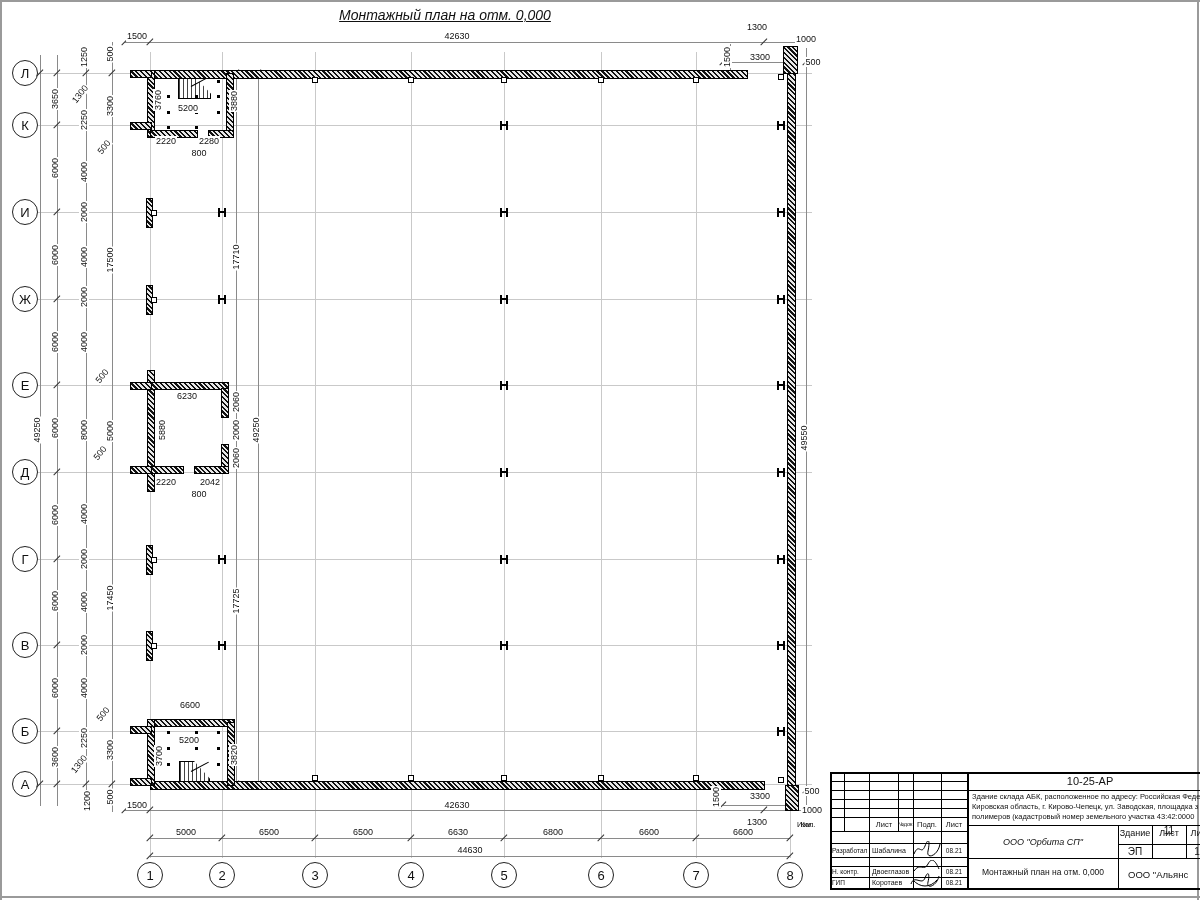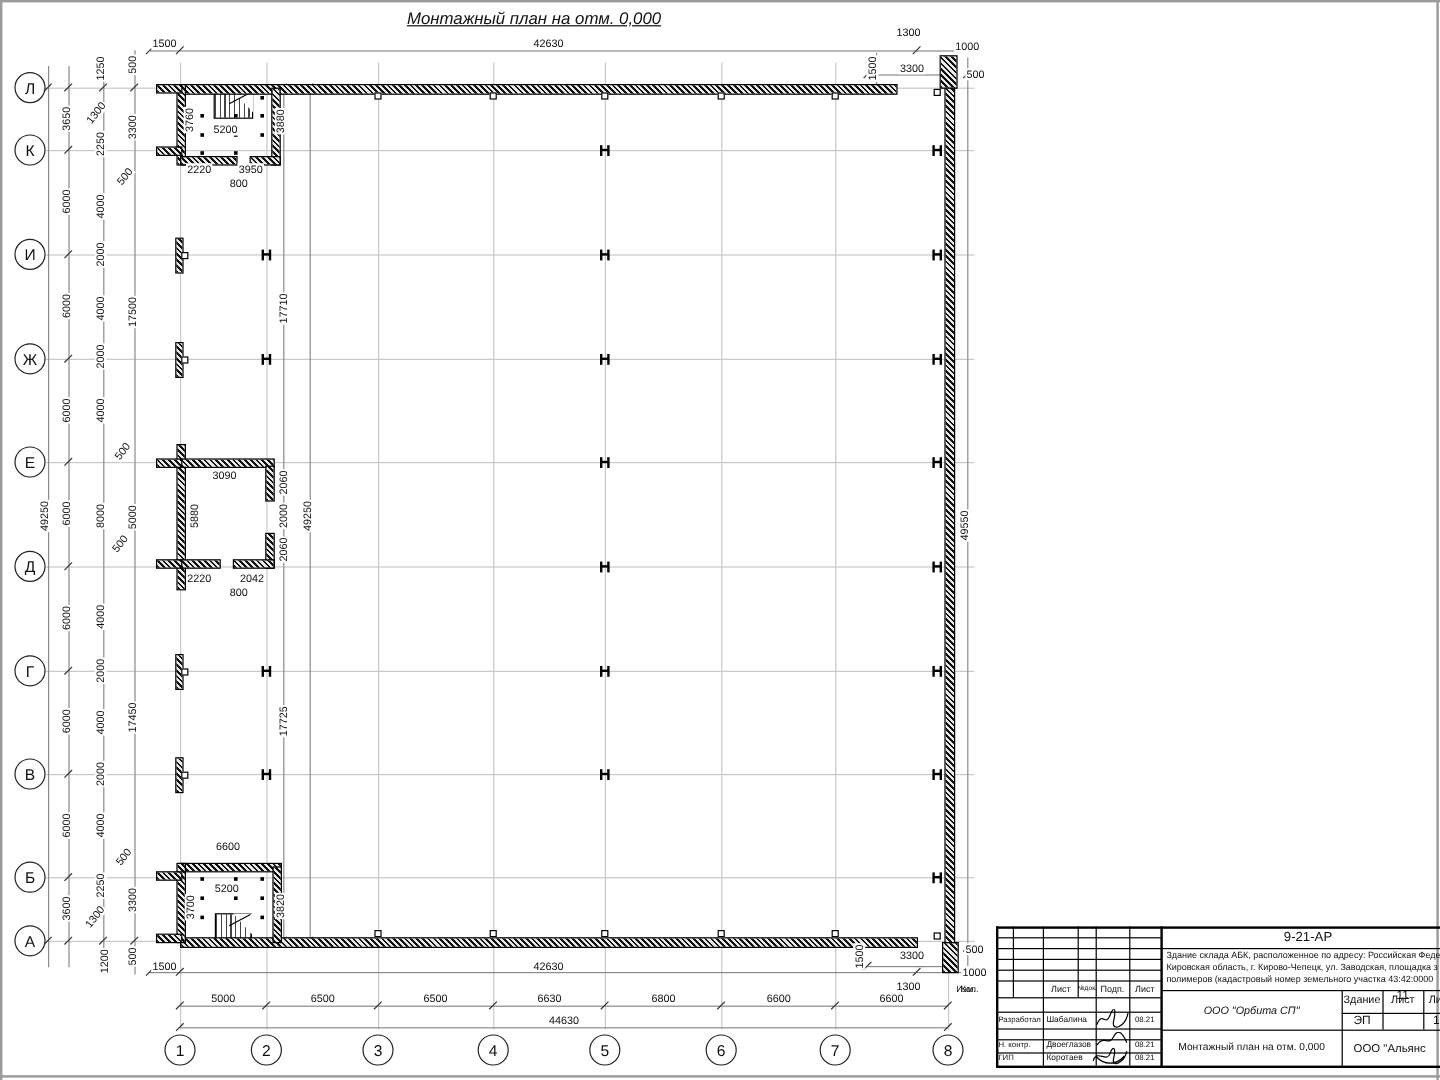--- a/index.html
+++ b/index.html
@@ -80,21 +80,21 @@
   <div class="tbl" style="left:941px;top:772px;width:1px;height:116px"></div>
 
   <div class="tbl" style="left:968px;top:790px;width:232px;height:1px"></div>
   <div class="tbl" style="left:968px;top:825px;width:232px;height:1.4px"></div>
   <div class="tbl" style="left:968px;top:858px;width:232px;height:1.4px"></div>
   <div class="tbl" style="left:1118px;top:844px;width:82px;height:1px"></div>
   <div class="tbl" style="left:1118px;top:825px;width:1.4px;height:65px"></div>
   <div class="tbl" style="left:1152px;top:825px;width:1px;height:33px"></div>
   <div class="tbl" style="left:1186px;top:825px;width:1px;height:33px"></div>
 
-  <div class="tbt" style="left:1090px;top:781px;font-size:11px">9-21-АР</div>
+  <div class="tbt" style="left:1090px;top:781px;font-size:11px">10-25-АР</div>
   <div class="tbt left" style="left:972px;top:796px;font-size:7.5px">Здание склада АБК, расположенное по адресу: Российская Феде</div>
   <div class="tbt left" style="left:972px;top:806px;font-size:7.5px">Кировская область, г. Кирово-Чепецк, ул. Заводская, площадка з</div>
   <div class="tbt left" style="left:972px;top:816px;font-size:7.5px">полимеров (кадастровый номер земельного участка 43:42:0000</div>
   <div class="tbt it" style="left:1043px;top:842px;font-size:9px">ООО "Орбита СП"</div>
   <div class="tbt" style="left:1135px;top:833px;font-size:9px">Здание</div>
   <div class="tbt" style="left:1169px;top:833px;font-size:9px">Лист</div>
   <div class="tbt" style="left:1196px;top:833px;font-size:9px">Ли</div>
   <div class="tbt" style="left:1135px;top:851px;font-size:10px">ЭП</div>
   <div class="tbt" style="left:1169px;top:830px;font-size:10px">11</div>
   <div class="tbt" style="left:1197px;top:851px;font-size:10px">1</div>
@@ -316,23 +316,23 @@
     <div class="dim" style="left: 186px; top: 832px;">5000</div>
     <div class="dim" style="left: 269px; top: 832px;">6500</div>
     <div class="dim" style="left: 363px; top: 832px;">6500</div>
     <div class="dim" style="left: 458px; top: 832px;">6630</div>
     <div class="dim" style="left: 553px; top: 832px;">6800</div>
     <div class="dim" style="left: 649px; top: 832px;">6600</div>
     <div class="dim" style="left: 743px; top: 832px;">6600</div>
     <div class="dim" style="left: 470px; top: 850px;">44630</div>
     <div class="dim" style="left: 188px; top: 108px;">5200</div>
     <div class="dim" style="left: 166px; top: 141px;">2220</div>
-    <div class="dim" style="left: 209px; top: 141px;">3950</div>
+    <div class="dim" style="left: 209px; top: 141px;">2280</div>
     <div class="dim" style="left: 199px; top: 153px;">800</div>
-    <div class="dim" style="left: 187px; top: 396px;">3090</div>
+    <div class="dim" style="left: 187px; top: 396px;">6230</div>
     <div class="dim" style="left: 166px; top: 482px;">2220</div>
     <div class="dim" style="left: 210px; top: 482px;">2042</div>
     <div class="dim" style="left: 199px; top: 494px;">800</div>
     <div class="dim" style="left: 190px; top: 705px;">6600</div>
     <div class="dim" style="left: 189px; top: 740px;">5200</div>
     <div class="dim dimv" style="left: 37px; top: 430px;">49250</div>
     <div class="dim dimv" style="left: 55px; top: 99px;">3650</div>
     <div class="dim dimv" style="left: 55px; top: 168px;">6000</div>
     <div class="dim dimv" style="left: 55px; top: 255px;">6000</div>
     <div class="dim dimv" style="left: 55px; top: 342px;">6000</div>

